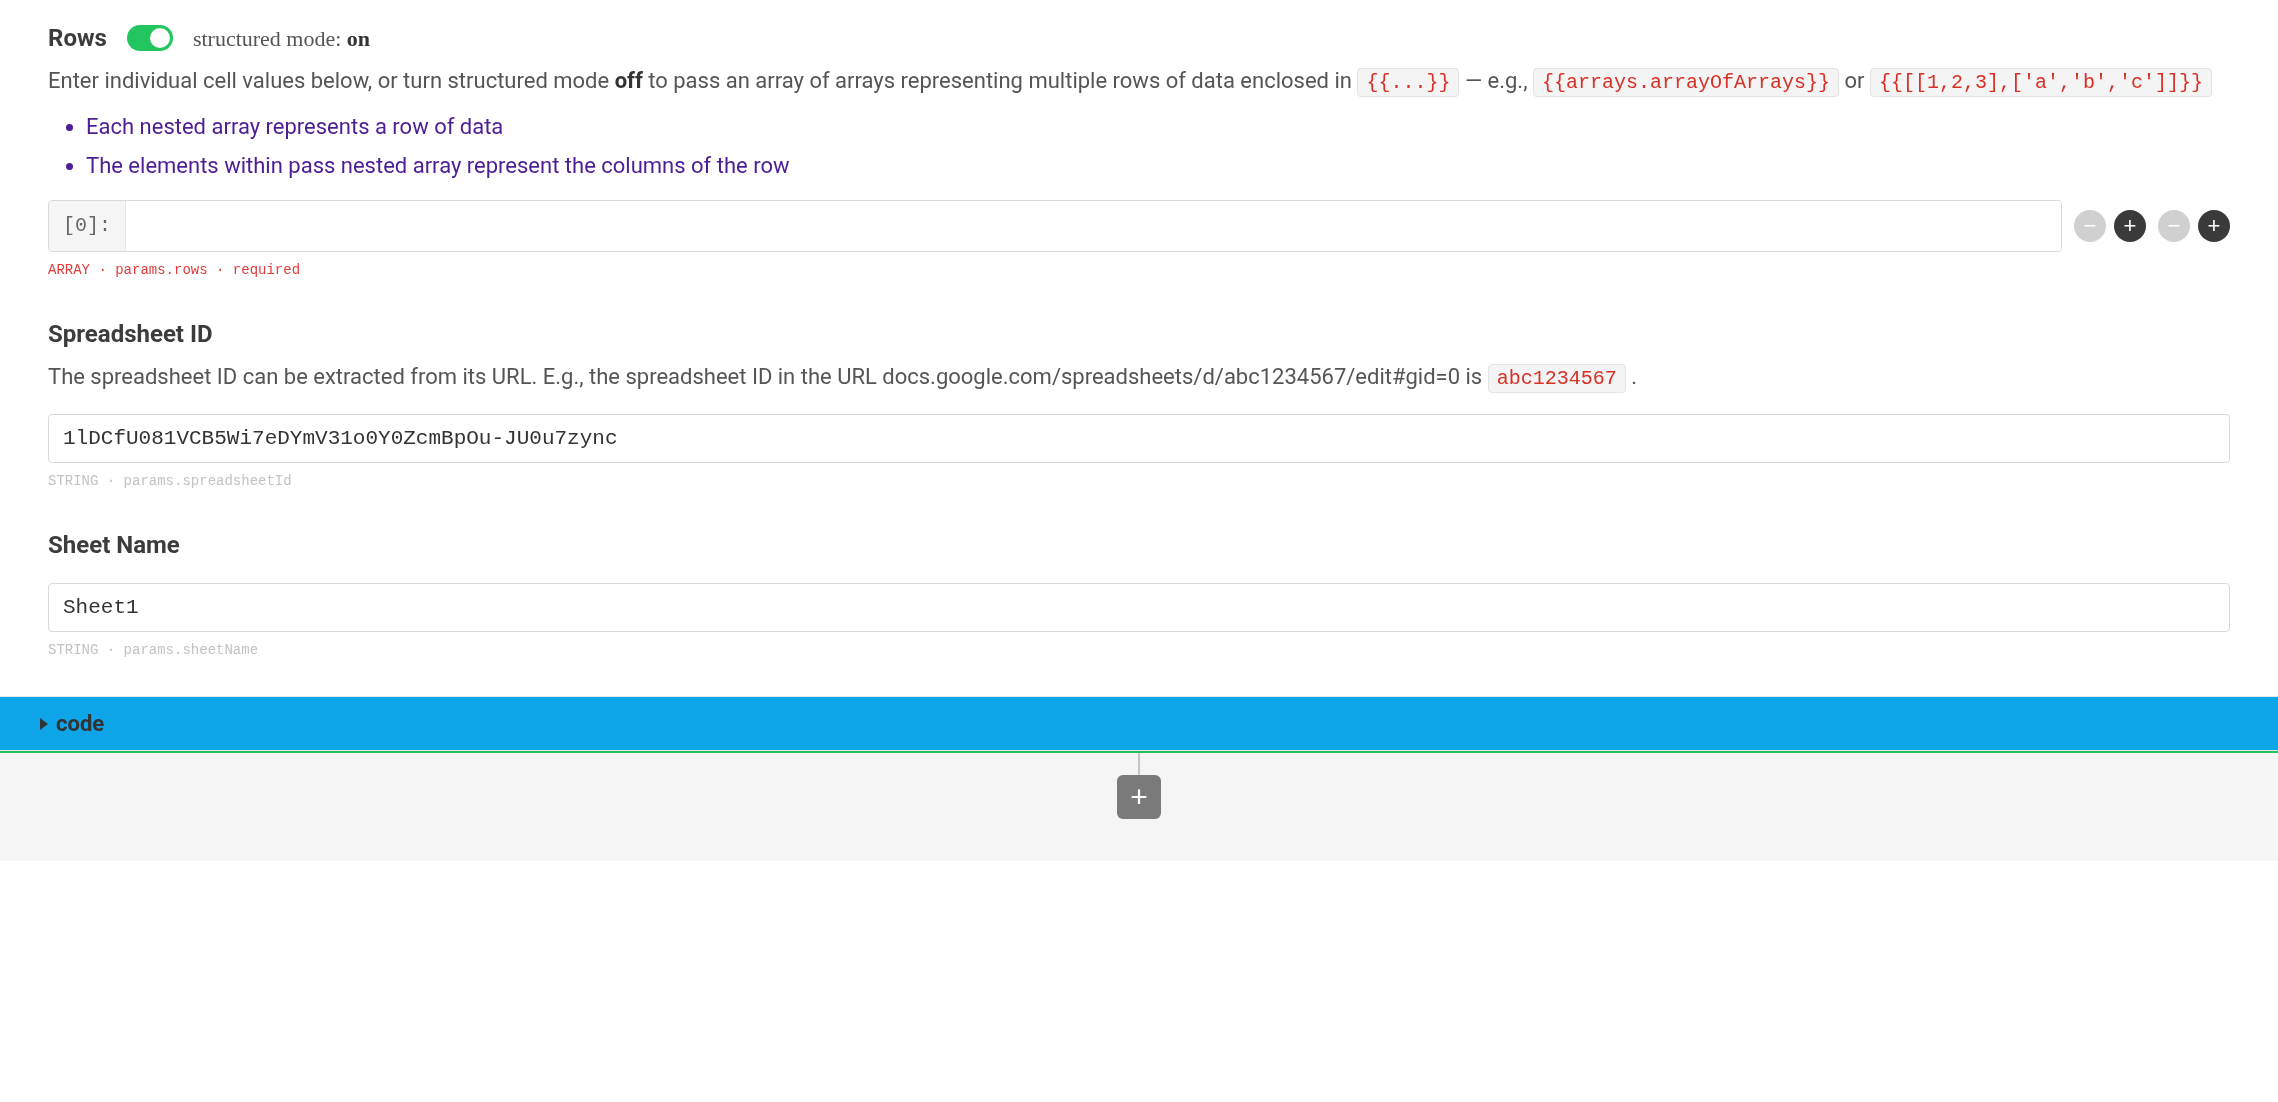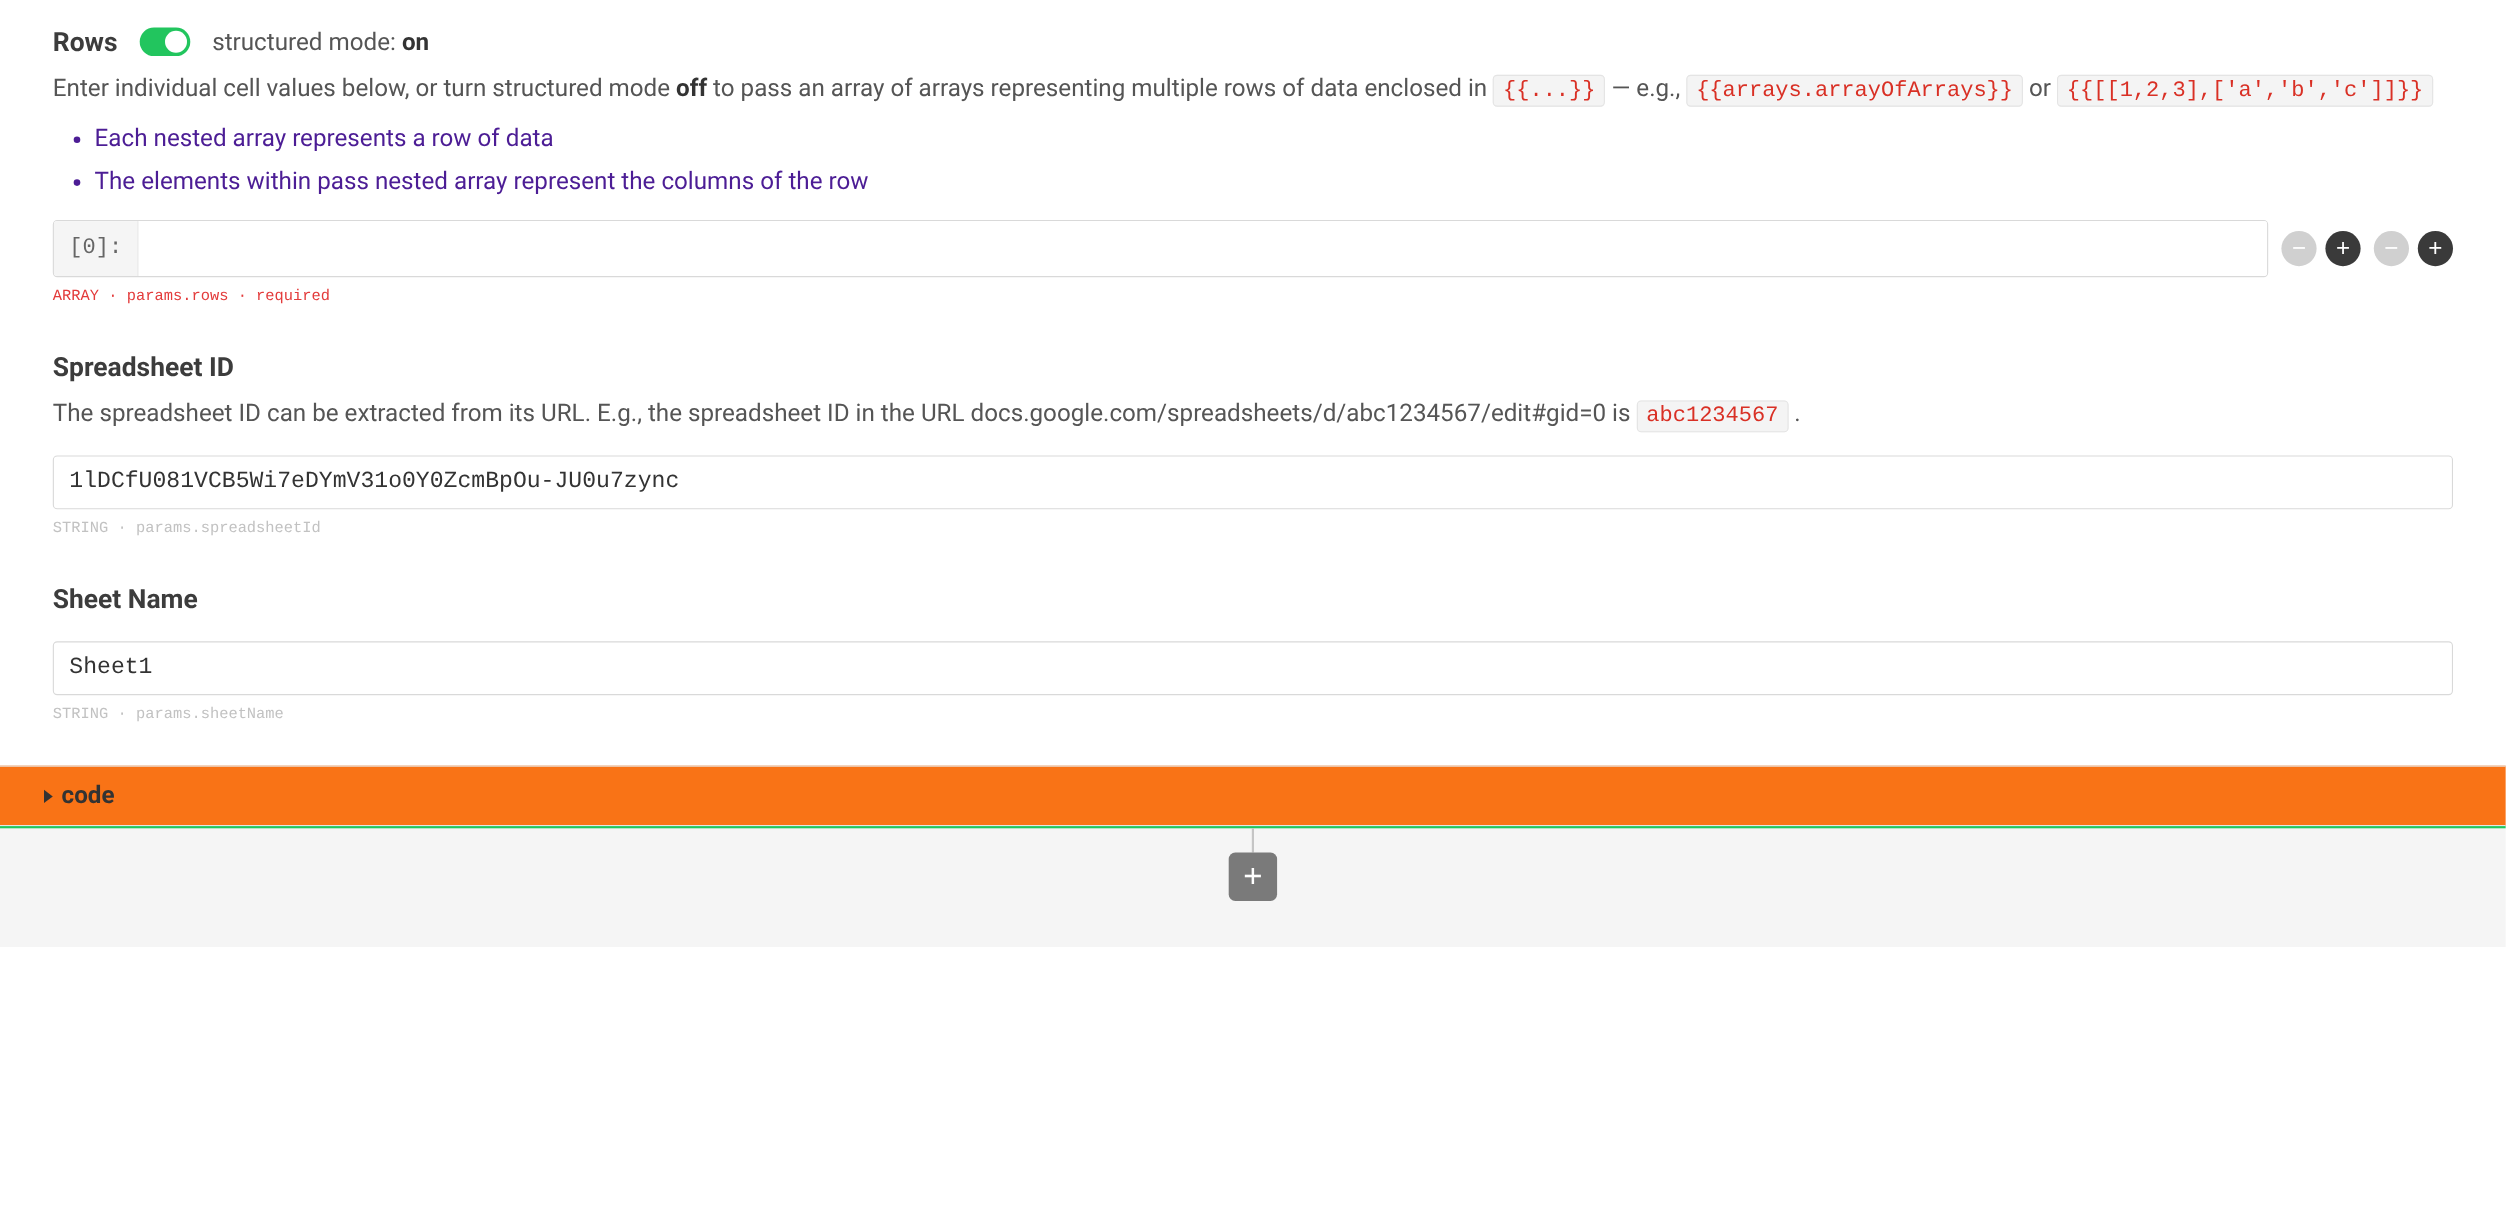--- a/index.html
+++ b/index.html
@@ -53,20 +53,21 @@
       height: 20px;
       background: #fff;
       border-radius: 50%;
       top: 3px;
       right: 3px;
     }
     
     .structured-mode-label {
       color: #555;
       font-size: 22px;
+      font-family: Liberation Serif, serif;
     }
     
     .structured-mode-label strong {
       font-weight: 700;
       color: #333;
     }
     
     .field-description {
       color: #555;
       font-size: 22px;
@@ -183,21 +184,21 @@
       margin-top: 12px;
       margin-bottom: 8px;
       color: #333;
     }
     
     .code-expand {
       display: flex;
       align-items: center;
       gap: 8px;
       padding: 10px 14px;
-      background: #f97316;
+      background: #0ea5e9;
       border-top: 1px solid #e5e5e5;
       border-bottom: 1px solid #e5e5e5;
       margin: 0 -48px;
       padding-left: 40px;
       cursor: pointer;
     }
     
     .code-expand-caret {
       width: 0;
       height: 0;

